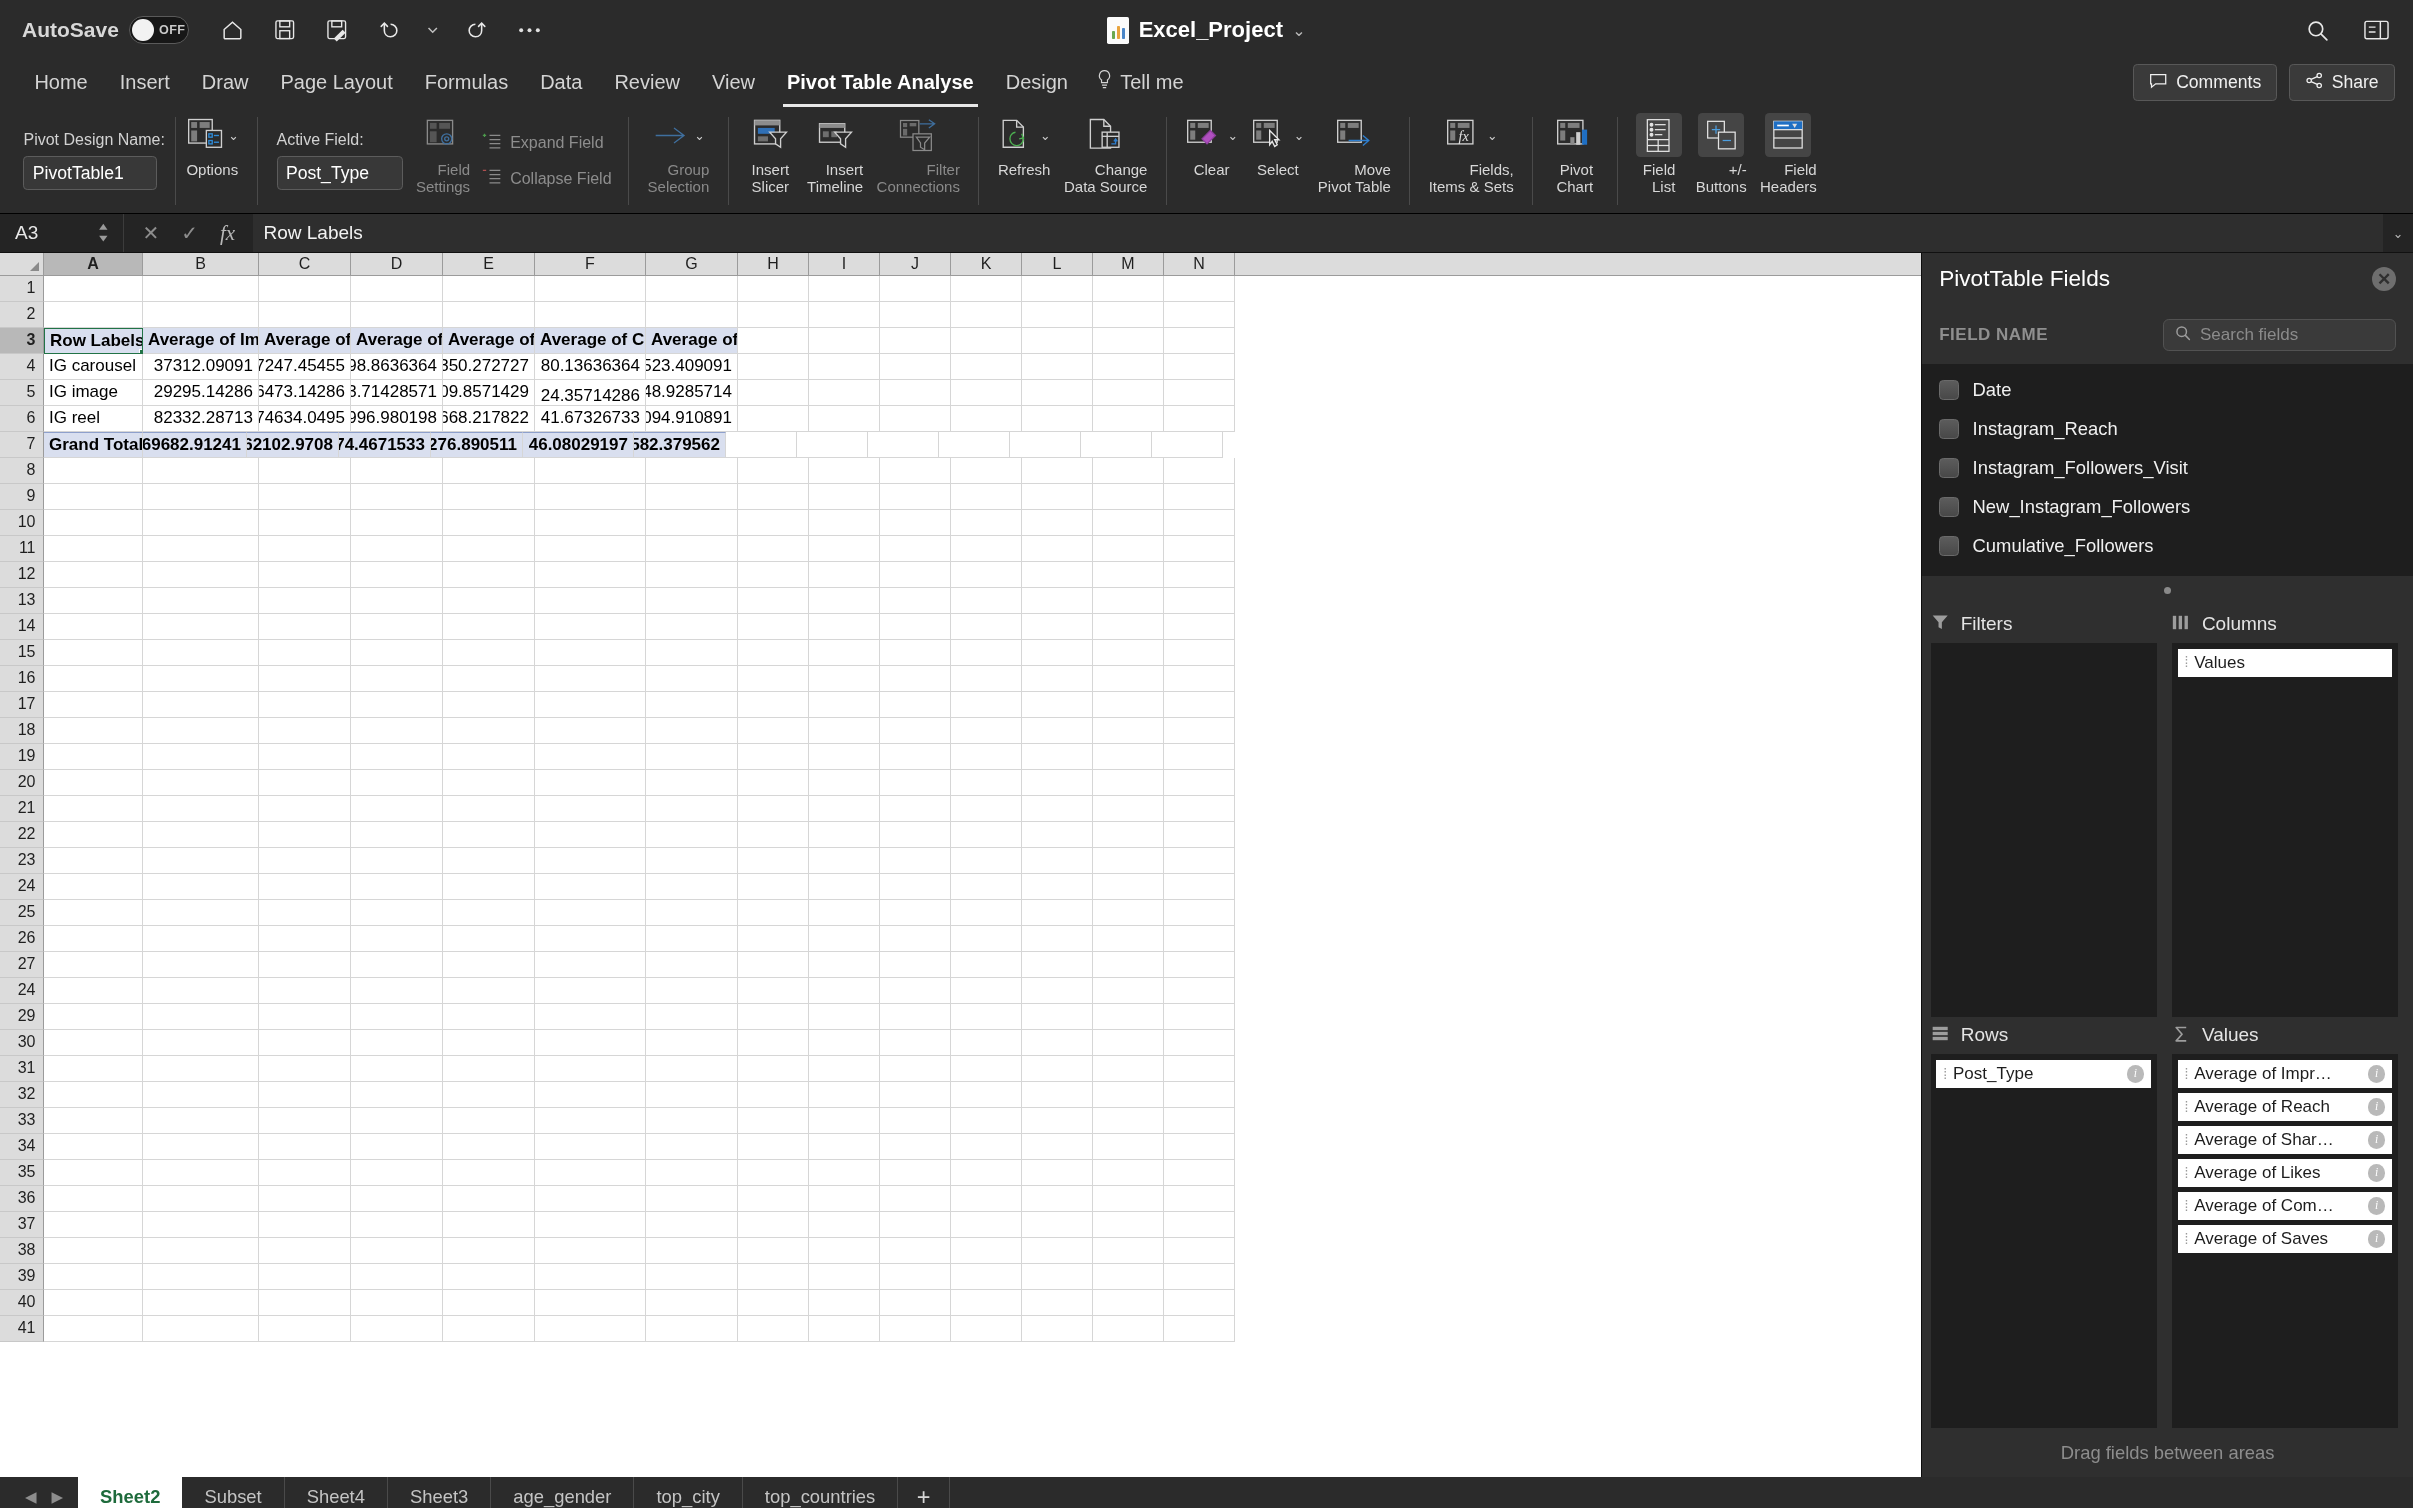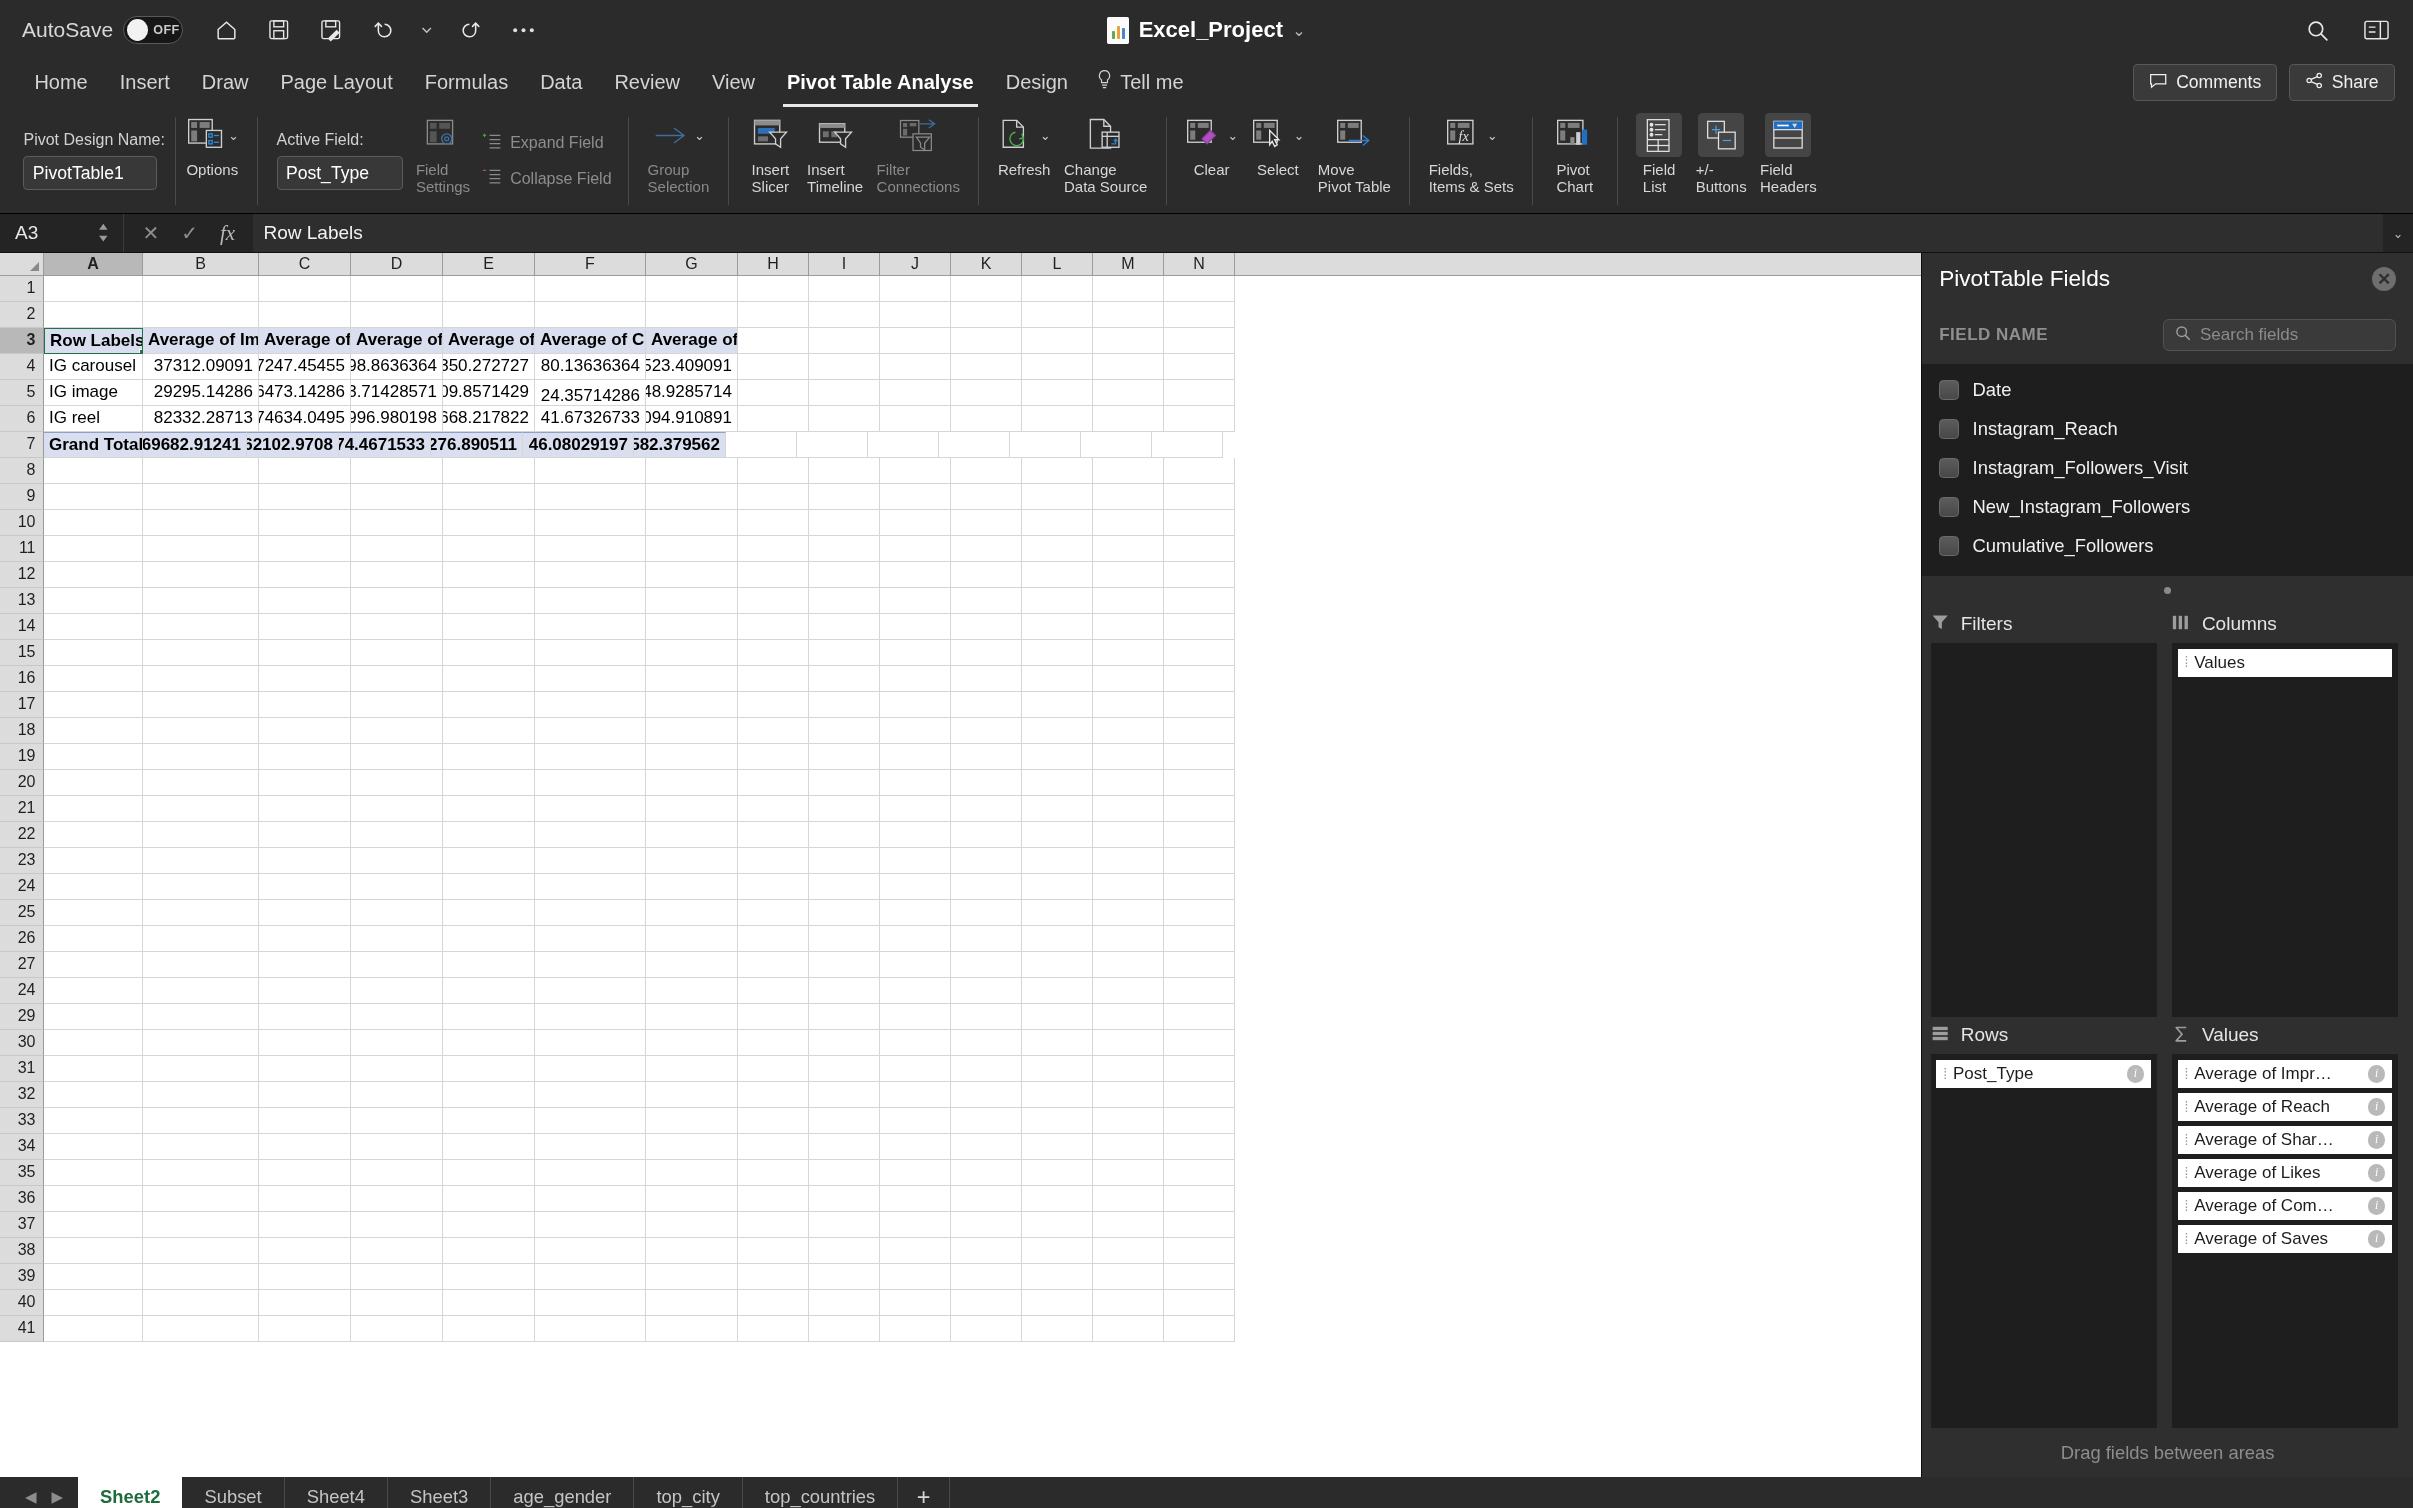--- a/index.html
+++ b/index.html
@@ -11,21 +11,21 @@
     -webkit-font-smoothing: antialiased;
   }
 
   
   .titlebar {
     height: 60px; background: #2b2b2b;
     display: flex; align-items: center; padding: 0 22px;
     position: relative;
   }
   .autosave-group { display: flex; align-items: center; gap: 10px; }
-  .autosave-label { color: #d8d8d8; font-size: 21px; }
+  .autosave-label { color: #d8d8d8; font-size: 21px; font-weight: bold; }
   .toggle {
     width: 60px; height: 28.5px; border-radius: 14.2px;
     background: #171717; border: 0.8px solid #5a5a5a;
     display: flex; align-items: center; padding: 0 2.5px; position: relative;
   }
   .toggle .knob { width: 22px; height: 22px; border-radius: 50%; background: #f2f2f2; }
   .toggle .off { color: #c9c9c9; font-size: 12.6px; font-weight: bold; margin-left: 5px; letter-spacing: 0.4px; }
 
   .qat { display: flex; align-items: center; gap: 22px; margin-left: 28.5px; }
   .qat-btn { width: 30px; height: 30px; display: flex; align-items: center; justify-content: center; cursor: pointer; }
@@ -83,21 +83,21 @@
     background: #383838; border: 0.8px solid #5c5c5c; border-radius: 4.2px;
     color: #fff; font-size: 17.6px; padding: 5.9px 8.4px; width: 134px; height: 34px;
     display: flex; align-items: center;
   }
   .rbtn {
     display: flex; flex-direction: column; align-items: center; justify-content: flex-start;
     padding: 5px 6.7px; cursor: pointer; min-width: 60px; gap: 3.4px;
   }
   .rbtn .ricon { height: 44px; display: flex; align-items: center; justify-content: center; gap: 3.4px; }
   .rbtn .rtext {
-    color: #d7d7d7; font-size: 15px; text-align: left; line-height: 1.18; white-space: pre-line;
+    color: #d7d7d7; font-size: 15px; text-align: right; line-height: 1.18; white-space: pre-line;
   }
   .rbtn.dim .rtext { color: #8a8a8a; }
   .rbtn.boxed .ricon { background: #454545; border-radius: 4.2px; padding: 4.2px 5.9px; }
   .rsmallrow { display: flex; flex-direction: column; justify-content: center; gap: 13.4px; padding: 0 5px; }
   .rsmall { display: flex; align-items: center; gap: 8.4px; color: #8d8d8d; font-size: 16px; cursor: pointer; }
   .chev { color: #cfcfcf; font-size: 12.6px; }
 
   
   .formulabar {
     height: 39px; background: #242424; display: flex; align-items: center;

